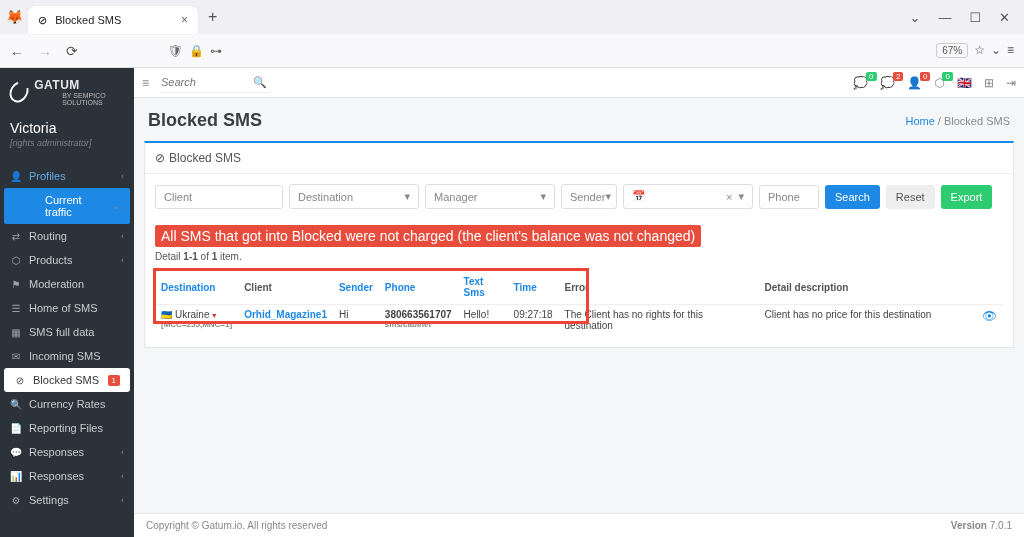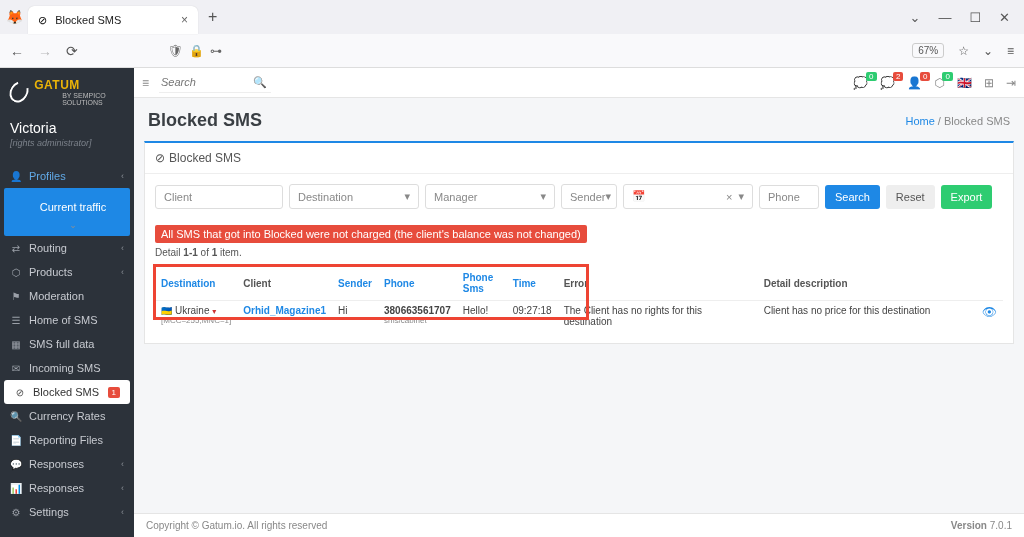--- a/index.html
+++ b/index.html
@@ -12,31 +12,31 @@
   .tab .fav { font-size: 11px; }
   .tab .ttl { font-size: 11px; color: #222; }
   .tab .x { margin-left: auto; font-size: 12px; color: #666; }
   .new-tab { font-size: 16px; color: #555; padding: 0 6px; }
   .win-ctl { margin-left: auto; display: flex; gap: 18px; padding-right: 8px; color: #555; font-size: 13px; }
 
   .addr-bar { width: 100%; height: 34px; background: #f9f9fb; border-bottom: 1px solid #ddd; display: flex; align-items: center; padding: 0 10px; gap: 10px; color: #555; }
   .nav-arrows { display: flex; gap: 14px; font-size: 14px; }
   .url-box { margin-left: 80px; display: flex; align-items: center; gap: 6px; font-size: 12px; color: #666; }
   .url-box .path { color: #777; }
-  .addr-right { margin-left: auto; display: flex; align-items: center; gap: 14px; font-size: 12px; }
+  .addr-right { margin-left: auto; display: flex; gap: 6px; font-size: 12px; }
   .zoom-badge { border: 1px solid #ccc; border-radius: 3px; padding: 1px 5px; font-size: 10px; }
 
   
   .app { display: flex; width: 100%; height: calc(537px - 68px); }
 
   .sidebar { width: 134px; background: #2c323a; color: #c7cad0; display: flex; flex-direction: column; font-size: 11px; overflow: hidden; }
   .logo-area { padding: 10px 10px 6px; }
   .logo-row { display: flex; align-items: center; gap: 6px; }
   .logo-mark { width: 22px; height: 22px; border: 2px solid #fff; border-radius: 50%; border-top-color: transparent; transform: rotate(30deg); }
-  .logo-text { font-weight: bold; color: #eab308; font-size: 12px; letter-spacing: .5px; }
+  .logo-text { font-weight: bold; color: #e5e5e5; font-size: 12px; letter-spacing: .5px; }
   .logo-sub { font-size: 7px; color: #bbb; margin-left: 28px; }
   .username { color: #fff; font-size: 14px; padding: 8px 10px 2px; }
   .userrole { color: #7b818a; font-size: 9px; padding: 0 10px 10px; font-style: italic; }
 
   .menu { list-style: none; margin-top: 6px; }
   .menu li { display: flex; align-items: center; padding: 6px 10px; gap: 7px; cursor: pointer; position: relative; }
   .menu li .mi-icon { width: 12px; text-align: center; font-size: 10px; color: #9ba0a8; }
   .menu li .mi-label { flex: 1; }
   .menu li .mi-caret { font-size: 9px; color: #8a8f97; }
   .menu li.active-parent { color: #61a9e6; }
@@ -68,29 +68,29 @@
   .filters { display: flex; gap: 6px; padding: 10px; align-items: center; }
   .filters .fc { border: 1px solid #ddd; border-radius: 3px; font-size: 11px; padding: 5px 8px; color: #888; background: #fff; display: flex; align-items: center; justify-content: space-between; }
   .fc.client { width: 128px; } .fc.dest { width: 130px; } .fc.mgr { width: 130px; } .fc.send { width: 56px; }
   .fc.date { width: 130px; gap: 6px; }
   .fc.phone { width: 60px; }
   .btn { border: none; border-radius: 3px; padding: 6px 10px; font-size: 11px; cursor: pointer; }
   .btn.search { background: #1e88e5; color: #fff; }
   .btn.reset { background: #eee; color: #555; }
   .btn.export { background: #2ecc71; color: #fff; }
 
-  .warn { background: #e74c3c; color: #fff; font-size: 11px; padding: 3px 6px; margin: 6px 10px 0; display: inline-block; border-radius: 2px; }
+  .warn { background: #e74c3c; color: #fff; font-size: 14px; padding: 3px 6px; margin: 6px 10px 0; display: inline-block; border-radius: 2px; }
   .showing { font-size: 10px; color: #555; padding: 4px 10px; }
 
   .tbl-wrap { margin: 4px 10px 12px; position: relative; }
   table { width: 100%; border-collapse: collapse; font-size: 10px; }
   th { text-align: left; padding: 6px 6px; color: #555; font-weight: 600; border-bottom: 1px solid #eee; }
   th.sort { color: #1e88e5; }
   td { padding: 4px 6px; vertical-align: top; color: #444; }
-  td .sub { color: #888; font-size: 8px; }
+  td .sub { color: #888; font-size: 8px; font-weight: bold; }
   td .link { color: #1e88e5; font-weight: 600; }
   .eye { color: #1e88e5; font-size: 12px; }
   .red-box { position: absolute; border: 3px solid #e43; pointer-events: none; top: -2px; left: -2px; }
 
   .footer { position: absolute; bottom: 0; left: 0; right: 0; background: #fff; border-top: 1px solid #e5e5e5; padding: 6px 12px; display: flex; font-size: 10px; color: #888; }
   .footer .ver { margin-left: auto; }
 </style>
 </head>
 <body>
 
@@ -142,21 +142,21 @@
     </div>
     <div class="username">Victoria</div>
     <div class="userrole">[rights administrator]</div>
 
     <ul class="menu" id="menu">
         <li class="active-parent">
           <span class="mi-icon">👤</span>
           <span class="mi-label">Profiles</span>
           <span class="mi-caret">‹</span>
         </li>
-        <li class="sub-active" style="padding-left: 22px; flex-direction: column;">
+        <li class="sub-active" style="padding-left: 22px;">
           <span class="mi-icon"></span>
           <span class="mi-label">Current traffic</span>
           <span class="mi-caret">⌄</span>
         </li>
         <li>
           <span class="mi-icon">⇄</span>
           <span class="mi-label">Routing</span>
           <span class="mi-caret">‹</span>
         </li>
         <li>
@@ -275,21 +275,21 @@
 
       <div class="tbl-wrap">
         <div class="red-box" style="width:436px;height:56px"></div>
         <table>
           <thead>
               <tr>
             <th class="sort" style="width:82px">Destination</th>
             <th style="width:92px">Client</th>
             <th class="sort" style="width:40px">Sender</th>
             <th class="sort" style="width:72px">Phone</th>
-            <th class="sort" style="width:50px">Phone Sms</th>
+            <th class="sort" style="width:50px">Text Sms</th>
             <th class="sort" style="width:46px">Time</th>
             <th style="width:200px">Error</th>
             <th>Detail description</th>
             <th style="width:20px"></th>
           </tr>
             </thead>
           <tbody>
               <tr>
             <td><span style="font-size:9px">🇺🇦</span> <span>Ukraine</span> <span style="color:#c33;font-size:8px">▾</span><div class="sub">[MCC=255,MNC=1]</div></td>
             <td><span class="link">Orhid_Magazine1</span></td>

